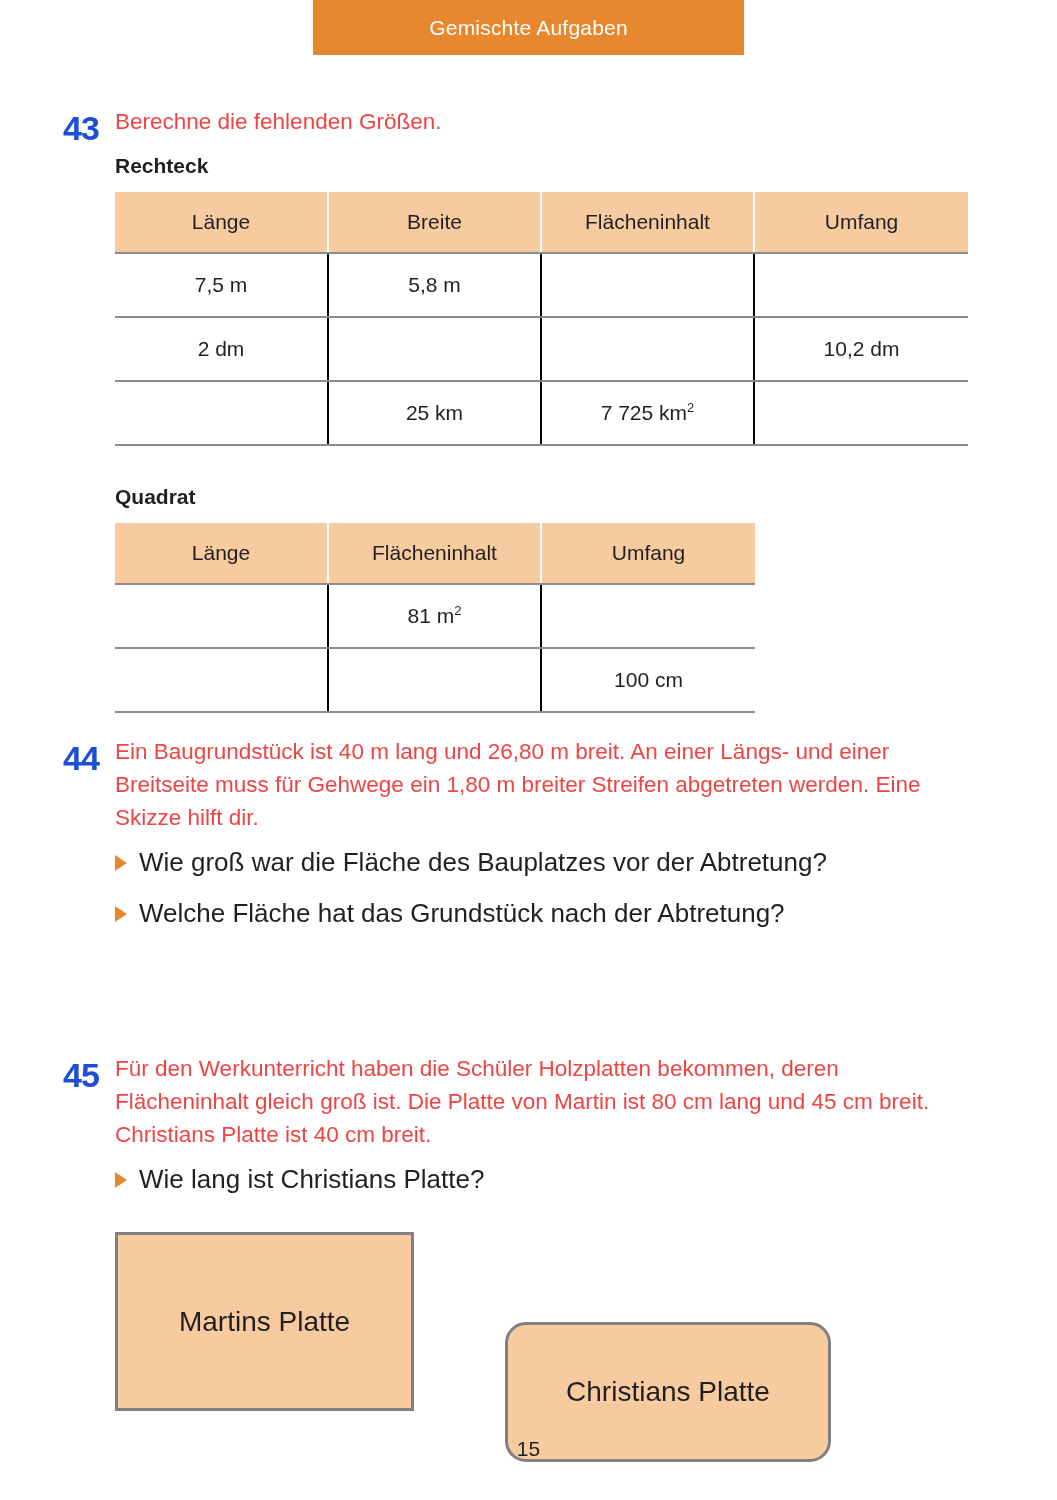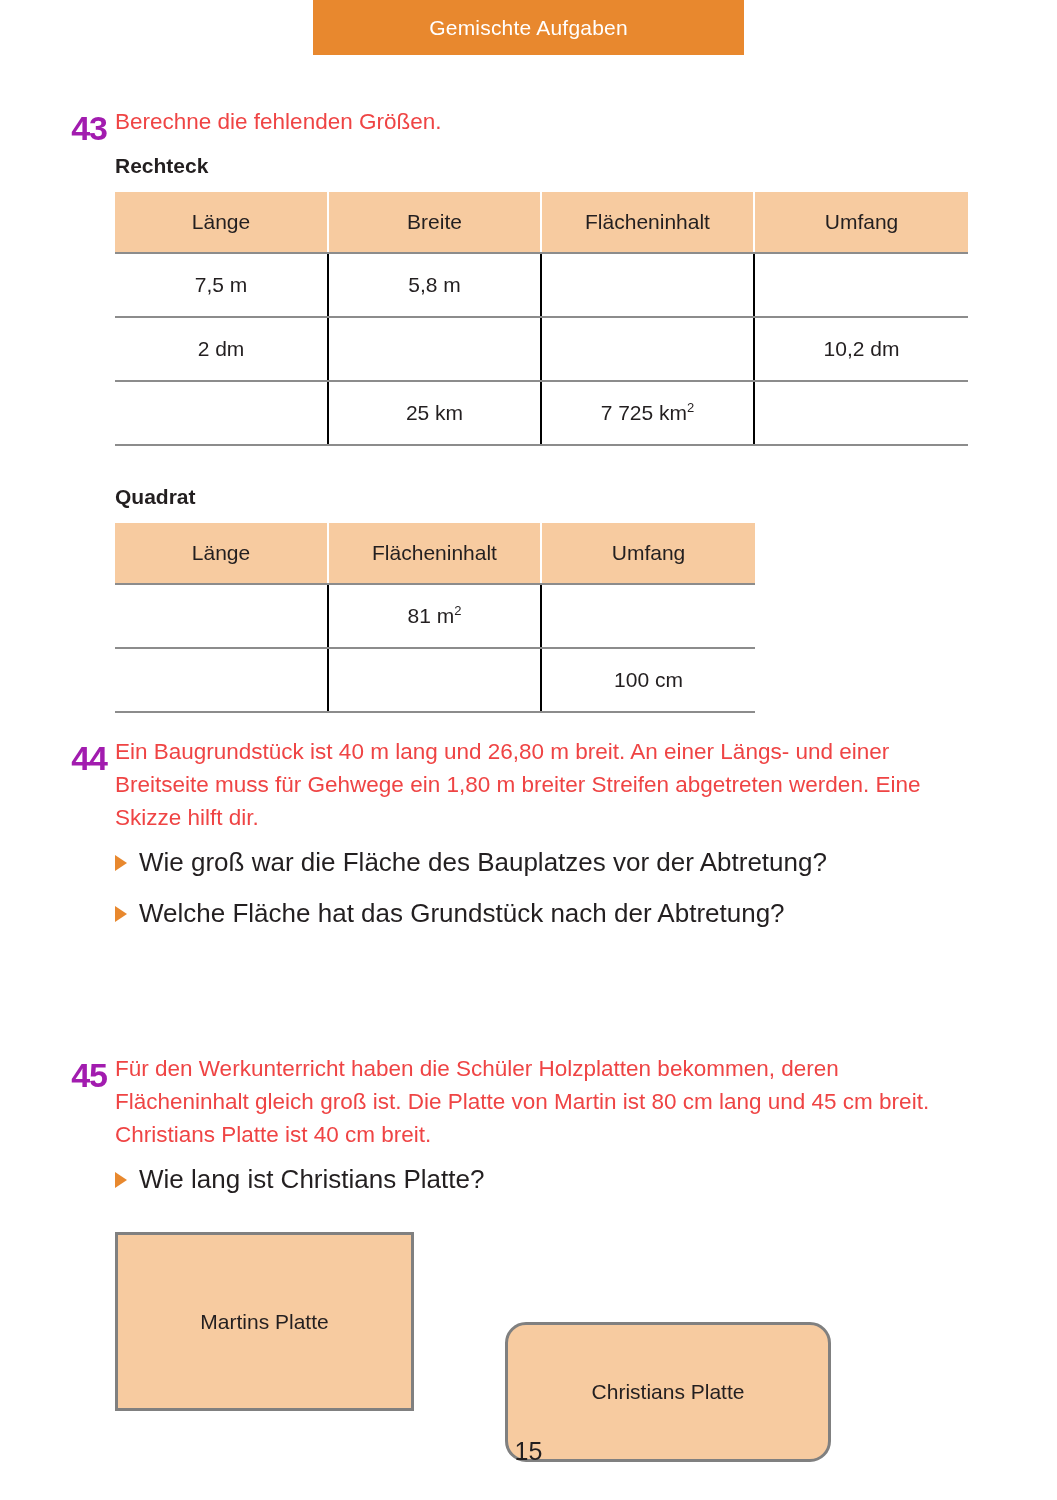--- a/index.html
+++ b/index.html
@@ -44,24 +44,24 @@
   
   .exercise {
     position: absolute;
     left: 0;
     width: 1057px;
   }
   .ex-num {
     position: absolute;
     left: 55px;
     width: 52px;
-    text-align: right;
+    text-align: center;
     font-weight: bold;
     font-size: 34px;
-    color: #a21caf;
+    color: #1d4ed8;
     line-height: 1;
     letter-spacing: -1px;
   }
   .ex-body {
     position: absolute;
     left: 115px;
     width: 855px;
   }
   .ex-text {
     font-size: 22.5px;
@@ -128,32 +128,32 @@
   
   .plate {
     position: absolute;
     background: #F7CBA0;
     border: 3px solid #808080;
     display: flex;
     align-items: center;
     justify-content: center;
   }
   .plate-label {
-    font-size: 21px;
+    font-size: 28px;
     color: #231f20;
   }
 
   
   .page-num {
     position: absolute;
     left: 0;
     top: 1437px;
     width: 1057px;
     text-align: center;
-    font-size: 25px;
+    font-size: 21px;
     color: #231f20;
   }
 </style>
 </head>
 <body>
 
 <div class="banner-wrap">
   <div class="banner">
     <span class="banner-title">Gemischte Aufgaben</span>
   </div>

